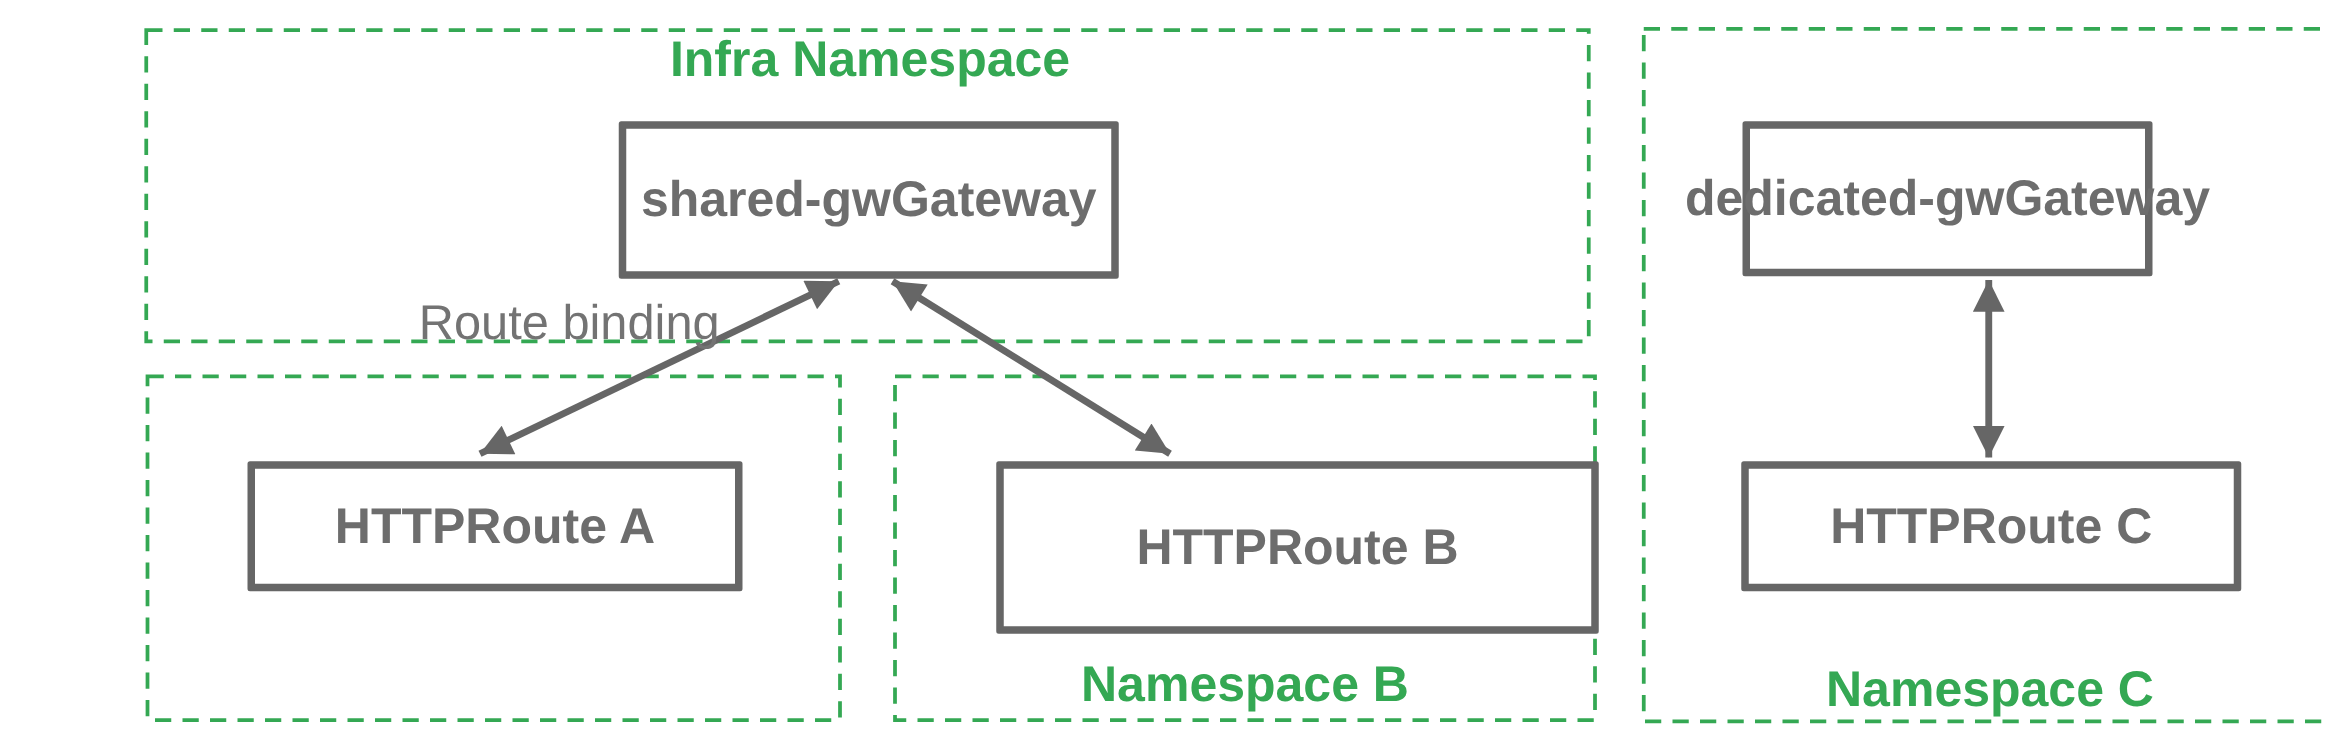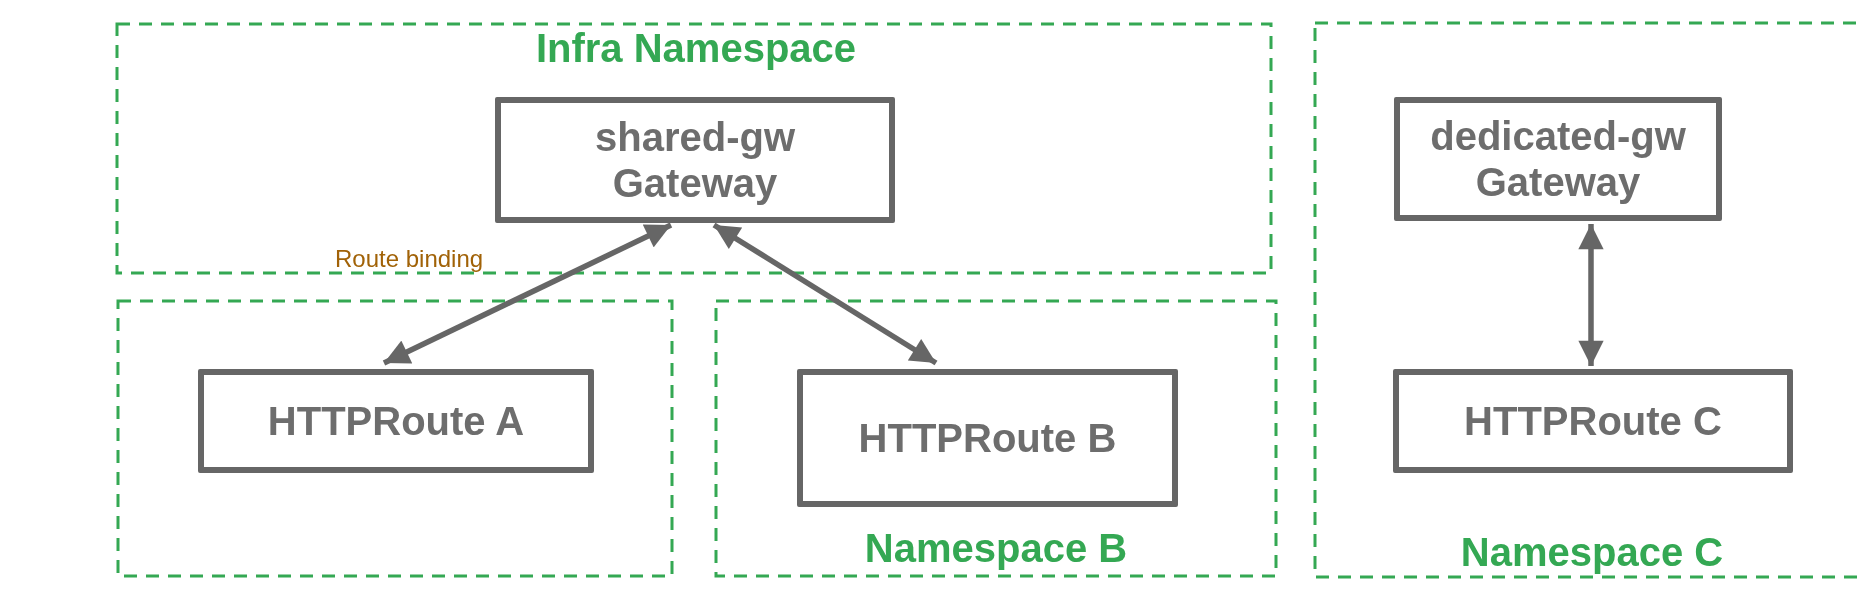--- a/index.html
+++ b/index.html
@@ -28,43 +28,43 @@
     stroke-width: 5.5;
     fill: none;
   }
   .node {
     position: absolute;
     box-sizing: border-box;
     border: 6px solid #666666;
     background: #ffffff;
     border-radius: 2px;
     display: flex;
-    flex-direction: column;
+    flex-direction: row;
     align-items: center;
     justify-content: center;
     text-align: center;
     color: #6d6d6d;
     font-weight: bold;
     font-size: 40px;
     line-height: 46px;
     white-space: nowrap;
   }
   .ns-label {
     position: absolute;
     transform: translateX(-50%);
     color: #34A853;
     font-weight: bold;
     font-size: 40px;
     line-height: 40px;
     white-space: nowrap;
   }
   .annotation {
     position: absolute;
-    color: #a16207;
-    font-size: 24px;
+    color: #737373;
+    font-size: 39px;
     line-height: 32px;
     white-space: nowrap;
   }
 </style>
 </head>
 <body>
 
 <div class="canvas">
 
   <svg class="layer" viewBox="0 0 1860 600">
@@ -90,21 +90,21 @@
     <span>shared-gw</span>
     <span>Gateway</span>
   </div>
 
   <div class="annotation" style="left:287px; top:243px;">Route binding</div>
 
   <div class="node" style="left:150px; top:369px; width:396px; height:104px;">
     <span>HTTPRoute A</span>
   </div>
 
-  <div class="node" style="left:749px; top:369px; width:381px; height:138px;text-align:center;">
+  <div class="node" style="left:749px; top:369px; width:482px; height:138px;text-align:center;">
     <span>HTTPRoute B</span>
   </div>
   <div class="ns-label" style="left:948px; top:528px;">Namespace B</div>
 
   <div class="node" style="left:1346px; top:97px; width:328px; height:124px;">
     <span>dedicated-gw</span>
     <span>Gateway</span>
   </div>
   <div class="node" style="left:1345px; top:369px; width:400px; height:104px;">
     <span>HTTPRoute C</span>

